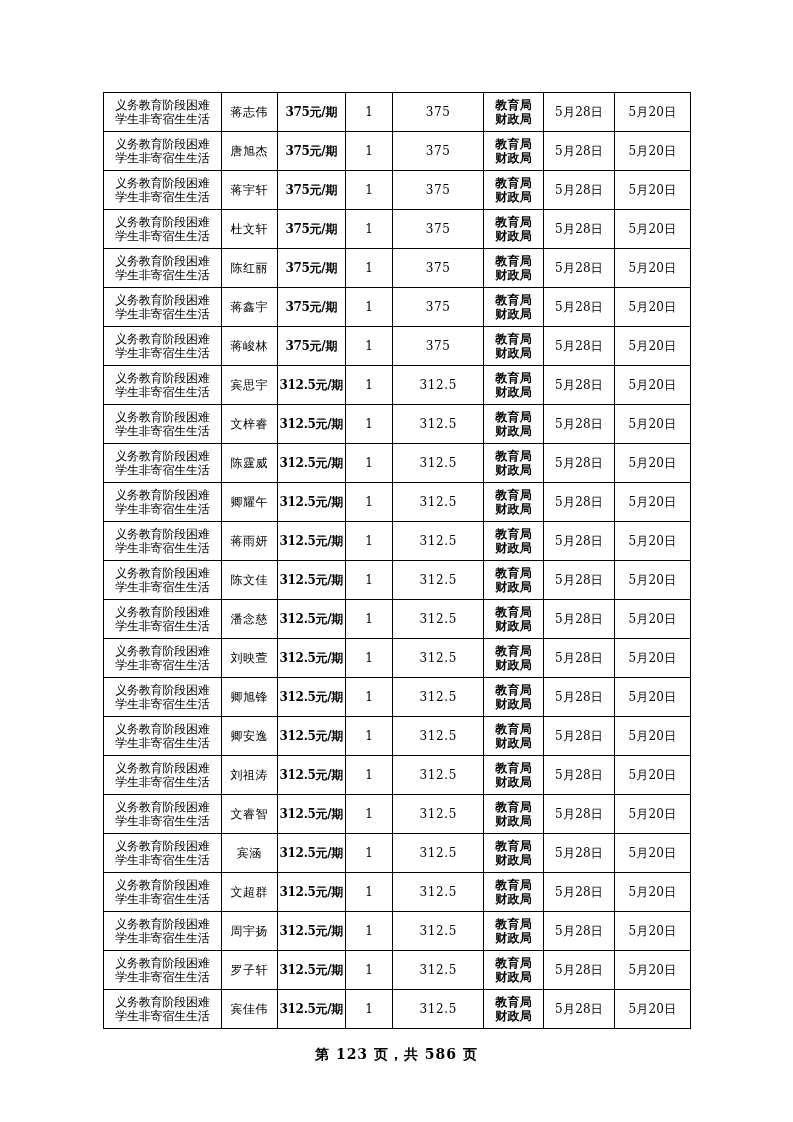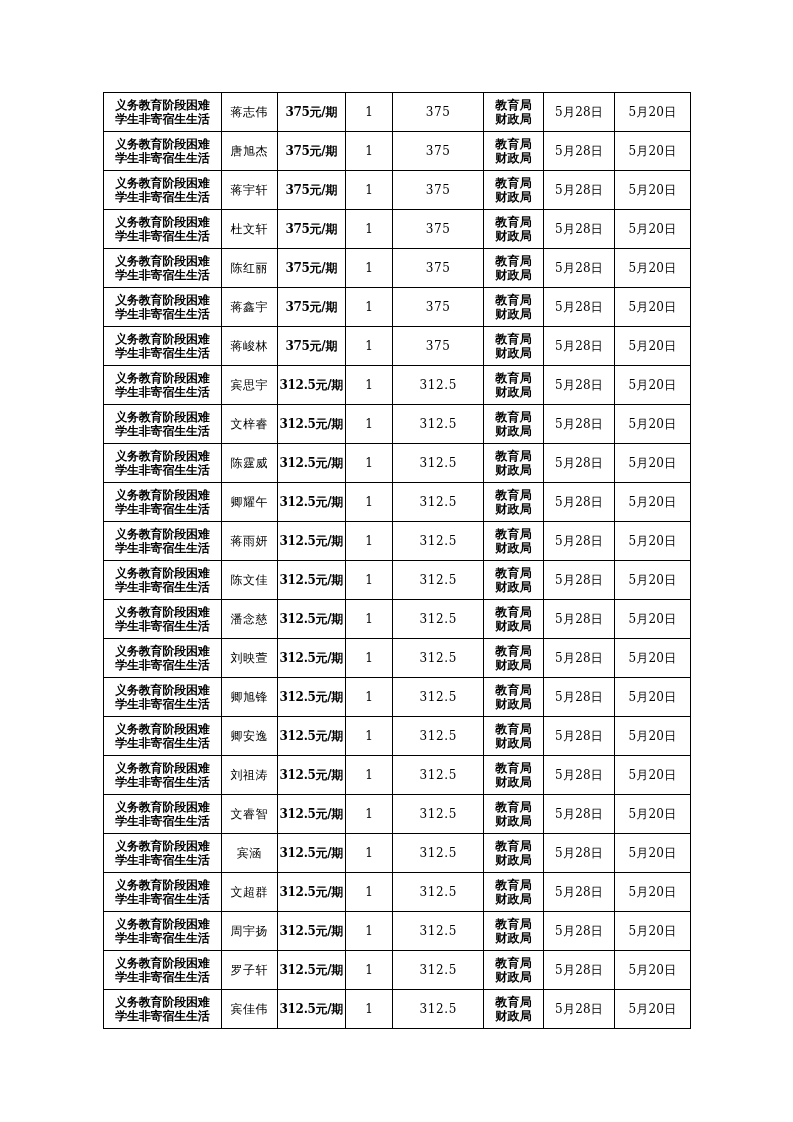--- a/index.html
+++ b/index.html
@@ -47,21 +47,21 @@
   col.c-name    { width: 52px; }
   col.c-standard{ width: 64px; }
   col.c-count   { width: 44px; }
   col.c-amount  { width: 85px; }
   col.c-dept    { width: 56px; }
   col.c-date1   { width: 66px; }
   col.c-date2   { width: 71px; }
 
   .cell-project {
     font-size: 12.5px;
-    font-weight: bold;
+    font-weight: normal;
     line-height: 1.25;
     letter-spacing: -0.2px;
     padding: 1px 0;
   }
   .cell-project .ln { display: block; white-space: nowrap; }
   .cell-name {
     font-size: 13px;
     font-weight: normal;
     letter-spacing: 0.5px;
   }
@@ -504,14 +504,15 @@
               <span class="ln">教育局</span>
               <span class="ln">财政局</span>
             </td>
             <td class="cell-date">5月28日</td>
             <td class="cell-date">5月20日</td>
           </tr>
         </tbody>
     </table>
   </div>
 
+  <div class="footer">第 123 页，共 586 页</div>
 
 </div>
 
 </body></html>

